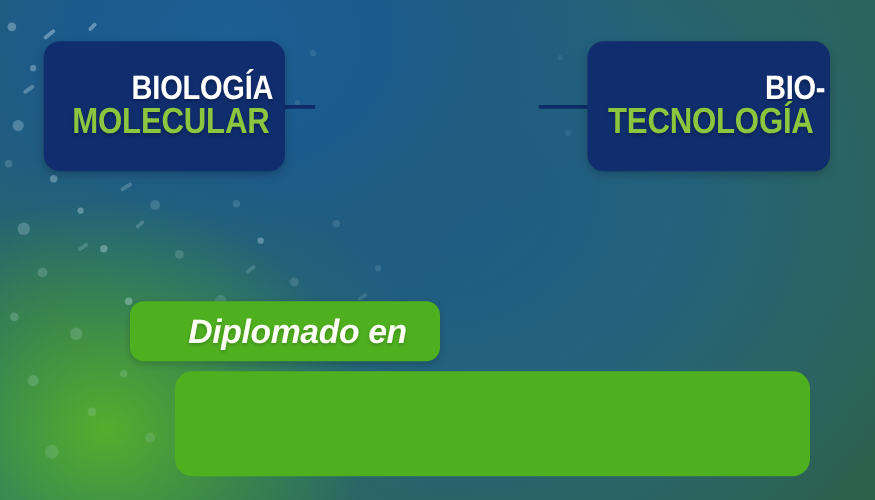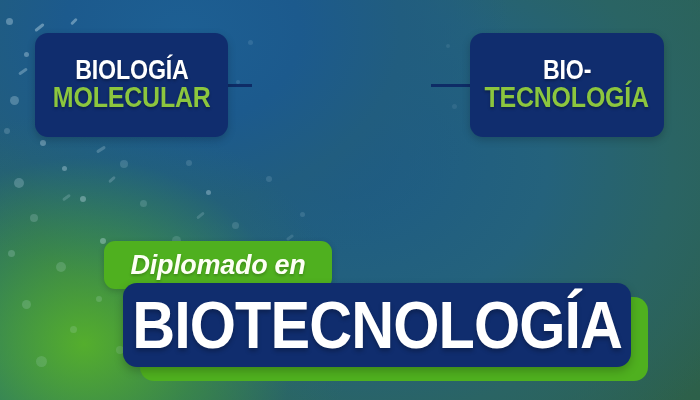--- a/index.html
+++ b/index.html
@@ -20,21 +20,21 @@
   .dots{position:absolute;inset:0;pointer-events:none;}
   .dot{position:absolute;border-radius:50%;background:rgba(210,235,245,0.34);}
   .dash{position:absolute;background:rgba(215,238,248,0.38);border-radius:2px;}
 
   
   .cards{position:absolute;left:0;top:33px;width:700px;height:104px;}
   .card{
     position:absolute;top:0;height:104px;
     background:#102d6e;border-radius:13px;
     box-shadow:0 3px 8px rgba(0,0,0,0.20);
-    display:flex;flex-direction:column;align-items:center;justify-content:center;
+    display:flex;flex-direction:column;align-items:flex-end;justify-content:center;
     line-height:0.96;
   }
   .card-1{left:35px;width:193px;}
   .card-2{left:249px;width:185px;}
   .card-3{left:470px;width:194px;}
   .c-line-1{color:#ffffff;}
   .c-line-2{color:#8cc63e;}
   .card span{
     display:block;text-align:center;
     font-weight:bold;letter-spacing:-0.2px;
@@ -65,20 +65,21 @@
     letter-spacing:-0.1px;white-space:nowrap;
     text-shadow:0 1px 2px rgba(0,0,0,0.22);
   }
 
   
   .diplomado{
     position:absolute;left:104px;top:241px;width:228px;height:48px;
     background:#4fb01f;border-radius:11px;
     display:flex;align-items:center;justify-content:center;
     box-shadow:0 2px 6px rgba(0,0,0,0.18);
+    padding-left:20px;
   }
   .diplomado span{
     color:#fdfff4;font-size:27px;font-weight:bold;font-style:italic;
     letter-spacing:-0.3px;white-space:nowrap;
     text-shadow:0 2px 3px rgba(0,0,0,0.22);
   }
 
   
   .title-green{
     position:absolute;left:140px;top:297px;width:508px;height:84px;
@@ -165,17 +166,14 @@
 
   </div>
 
 
   <div class="diplomado">
     <span>Diplomado en</span>
   </div>
 
   <div class="title-green"></div>
 
-  <div class="title-box">
-    <span>BIOTECNOLOGÍA</span>
-  </div>
 
 </div>
 
 </body></html>

